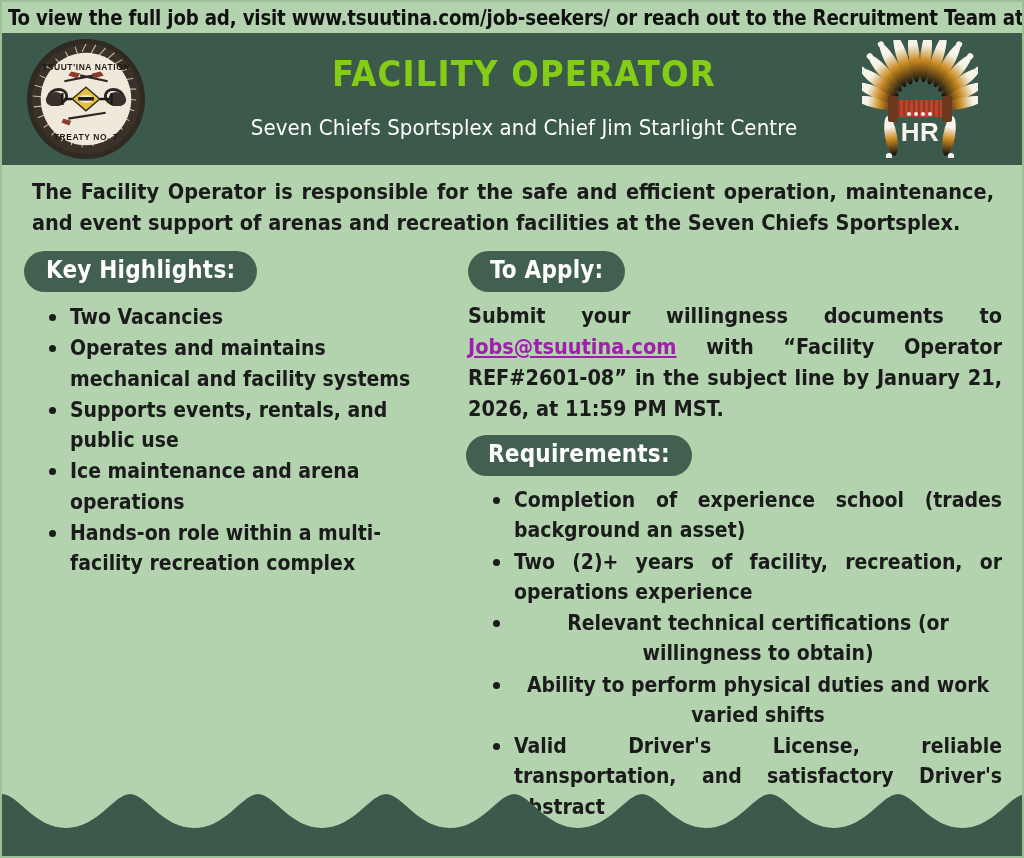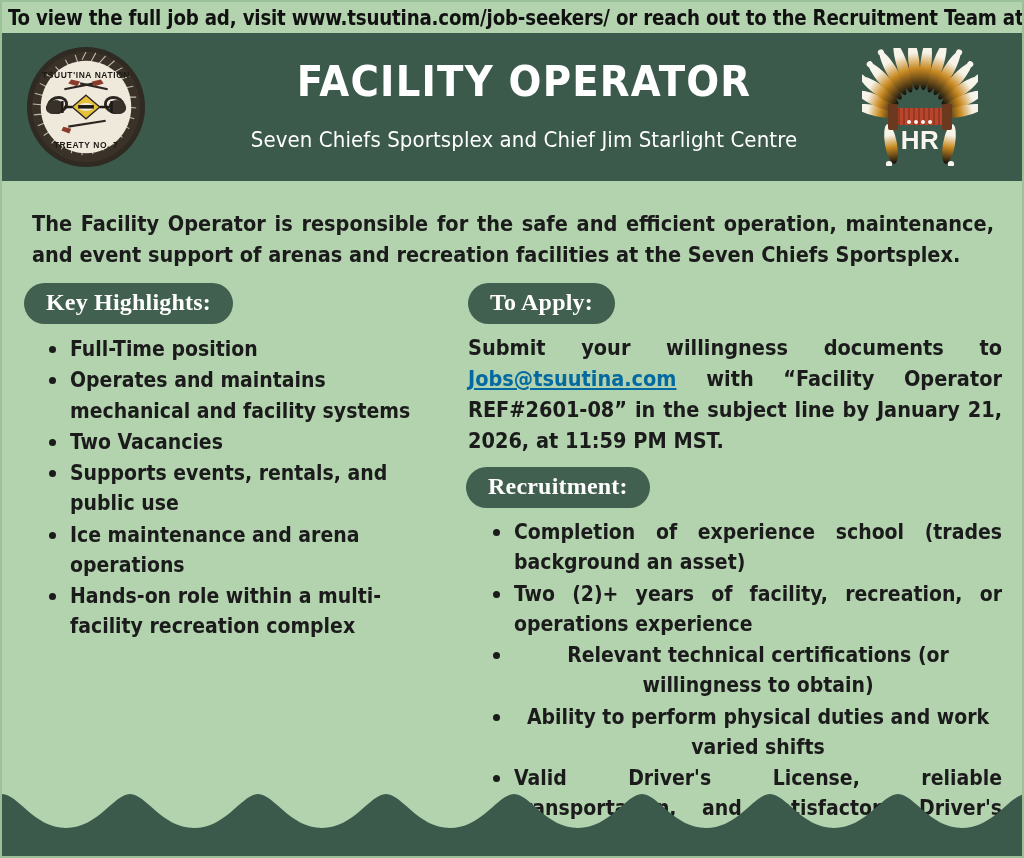--- a/index.html
+++ b/index.html
@@ -40,38 +40,38 @@
     letter-spacing: -0.2px;
     white-space: nowrap;
     font-stretch: condensed;
     transform: scaleX(0.99);
     transform-origin: left center;
   }
 
   
   .header-band {
     position: relative;
-    height: 148px;
+    height: 132px;
     background: #3b5a4c;
     display: flex;
     align-items: center;
     justify-content: center;
     padding-left: 24px;
   }
   .header-center {
     text-align: center;
     color: #ffffff;
     line-height: 1.05;
     margin-top: -4px;
   }
   .job-title {
-    font-size: 43px;
+    font-size: 36px;
     font-weight: 700;
     letter-spacing: 1.2px;
-    color: #ffffff;
+    color: #84cc16;
     text-transform: uppercase;
     margin-bottom: 24px;
   }
   .job-subtitle {
     font-size: 22px;
     font-weight: 400;
     color: #ffffff;
     letter-spacing: 0.1px;
   }
 
@@ -79,21 +79,21 @@
   .logo {
     position: absolute;
     top: 50%;
     transform: translateY(-50%);
   }
   .logo-left { left: 22px; width: 124px; height: 122px; }
   .logo-right { right: 44px; width: 116px; height: 118px; }
 
   
   .intro {
-    padding: 28px 28px 0 30px;
+    padding: 12px 28px 0 30px;
     font-size: 21.5px;
     font-weight: 700;
     color: #1b1b1b;
     line-height: 1.42;
     text-align: justify;
     text-justify: inter-word;
   }
   .columns {
     display: flex;
     padding: 13px 20px 0 22px;
@@ -106,21 +106,20 @@
   .pill {
     display: inline-block;
     background: #41604f;
     color: #ffffff;
     font-size: 24px;
     font-weight: 700;
     padding: 7px 22px 9px 22px;
     border-radius: 26px;
     letter-spacing: 0.2px;
     line-height: 1.05;
-    font-family: Liberation Serif, serif;
   }
   .pill-apply { margin-left: 6px; }
 
   ul.bullets {
     margin: 10px 0 0 0;
     padding-left: 46px;
     list-style: none;
   }
   ul.bullets li {
     position: relative;
@@ -151,21 +150,21 @@
     margin: 9px 0 0 6px;
     font-size: 21.5px;
     font-weight: 700;
     color: #1b1b1b;
     line-height: 1.44;
     text-align: justify;
     text-justify: inter-word;
   }
   .apply-text .email {
     text-decoration: underline;
-    color: #0369a1;
+    color: #a21caf;
   }
   .req-pill-wrap { margin: 10px 0 0 4px; }
   ul.req { padding-left: 52px; margin-top: 9px; }
 
   
   .footer-wave {
     position: absolute;
     left: 0;
     bottom: 0;
     width: 1024px;
@@ -324,36 +323,35 @@
     </svg>
   </div>
 
   <div class="intro">The Facility Operator is responsible for the safe and efficient operation, maintenance, and event support of arenas and recreation facilities at the Seven Chiefs Sportsplex.</div>
 
   <div class="columns">
 
     <div class="col-left">
       <div class="pill">Key Highlights:</div>
       <ul class="bullets">
-        <li>Full-Time position</li>
+        <li>Two Vacancies</li>
         <li>Operates and maintains mechanical and facility systems</li>
-        <li>Two Vacancies</li>
         <li>Supports events, rentals, and public use</li>
         <li>Ice maintenance and arena operations</li>
         <li>Hands-on role within a multi-facility recreation complex</li>
       </ul>
     </div>
 
     <div class="col-right">
       <div class="pill pill-apply">To Apply:</div>
 
       <p class="apply-text"><span>Submit your willingness documents to </span><a class="email" href="#">Jobs@tsuutina.com</a><span> with “Facility Operator REF#2601-08” in the subject line by January 21, 2026, at 11:59 PM MST.</span></p>
 
       <div class="req-pill-wrap">
-        <span class="pill">Recruitment:</span>
+        <span class="pill">Requirements:</span>
       </div>
 
       <ul class="bullets req">
         <li>Completion of experience school (trades background an asset)</li>
         <li>Two (2)+ years of facility, recreation, or operations experience</li>
         <li class="nojust">Relevant technical certifications (or willingness to obtain)</li>
         <li class="nojust">Ability to perform physical duties and work varied shifts</li>
         <li>Valid Driver's License, reliable transportation, and satisfactory Driver's Abstract</li>
         <li class="nojust">Criminal Record Check, and Vulnerable Sector Check</li>
 

